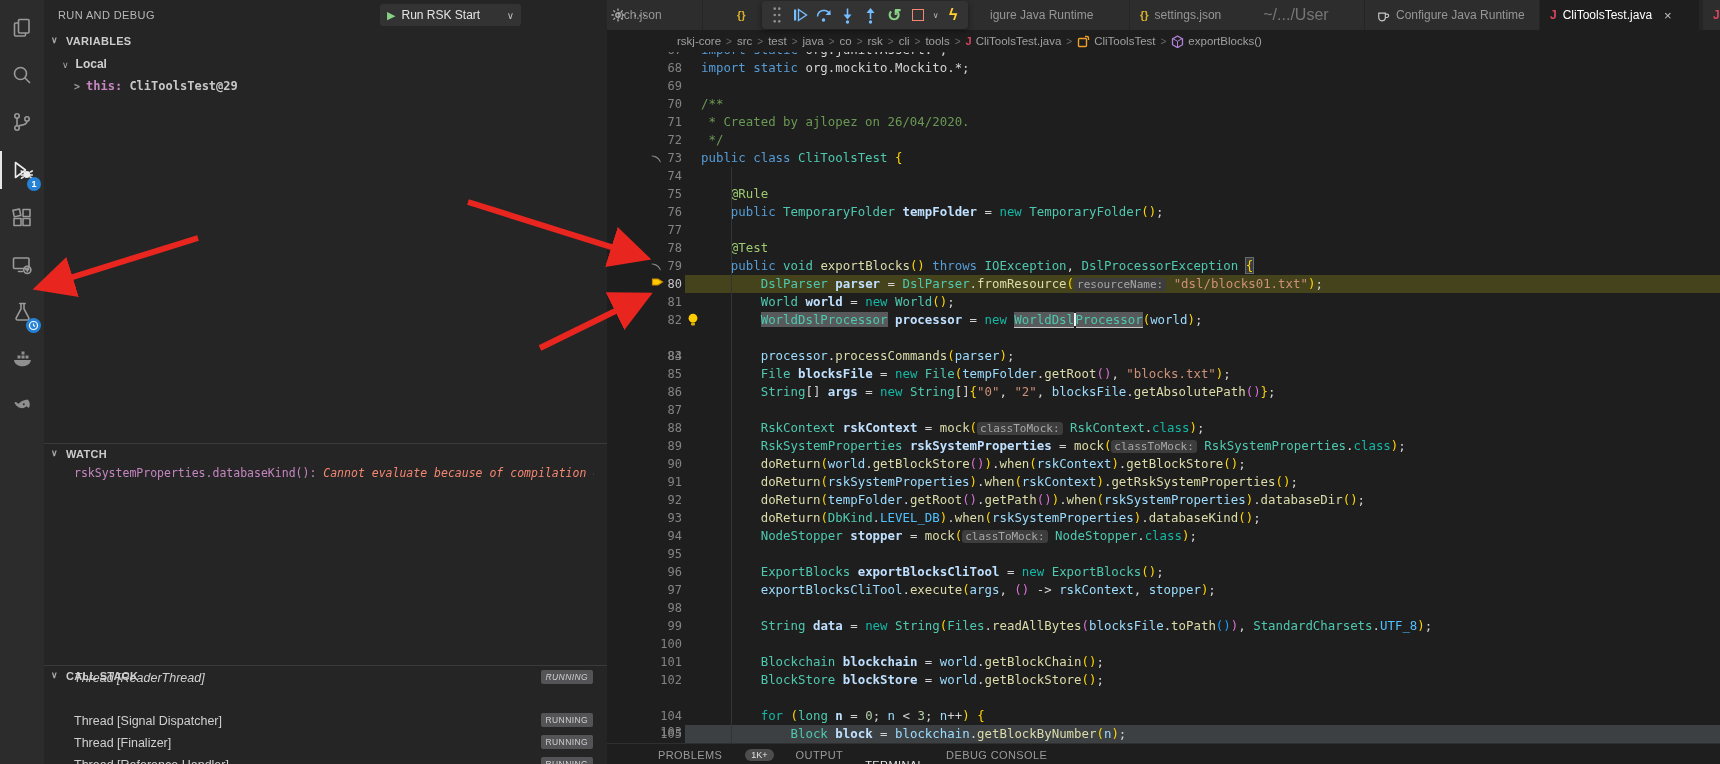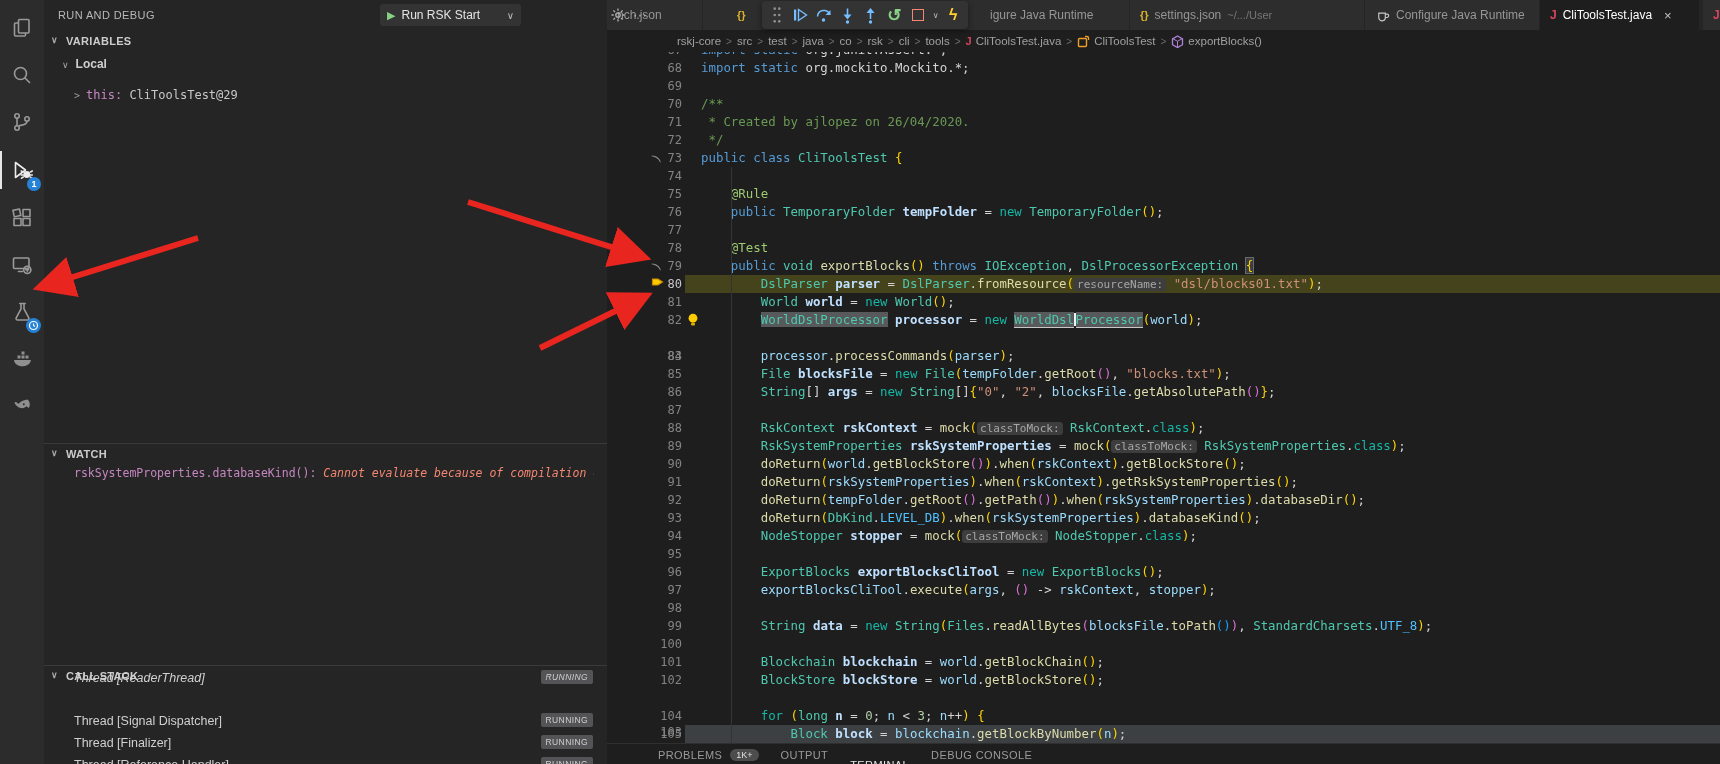--- a/index.html
+++ b/index.html
@@ -21,38 +21,38 @@
   #run-btn .play{color:#89d185;font-size:11px;}
   #run-btn .lbl{font-size:12px;color:#e4e4e4;flex:1;}
   #run-btn .chev{color:#bbb;font-size:10px;}
   .sec-header{position:absolute;left:0;width:100%;height:22px;font-size:11px;font-weight:bold;color:#cccccc;cursor:pointer;}
   .sec-header .twist{position:absolute;left:7px;top:4px;font-size:9px;color:#aaa;}
   .sec-header .sec-lbl{position:absolute;left:22px;top:4px;letter-spacing:.3px;}
   .sash{position:absolute;left:0;width:563px;height:1px;background:#3a3a3a;}
   .mono{font-family:"DejaVu Sans Mono",monospace;}
   #var-local{position:absolute;left:18px;top:57px;height:22px;font-size:12px;font-weight:bold;color:#cfcfcf;cursor:pointer;}
   #var-local .twist{font-size:9px;font-weight:normal;color:#aaa;margin-right:7px;}
-  #var-this{position:absolute;left:30px;top:88px;height:22px;font-size:12px;cursor:pointer;}
+  #var-this{position:absolute;left:30px;top:79px;height:22px;font-size:12px;cursor:pointer;font-weight:bold;}
   #var-this .twist{color:#9a9a9a;font-size:10px;margin-right:6px;}
   #var-this .vname{color:#c586c0;}
   #var-this .vval{color:#c8c8c8;}
   #watch-item{position:absolute;left:30px;top:466px;height:22px;font-size:11.5px;white-space:nowrap;overflow:hidden;width:520px;cursor:pointer;}
   #watch-item .wexpr{color:#c586c0;}
   #watch-item .werr{color:#f48771;font-style:italic;}
   .thread-row{position:absolute;left:0;width:563px;height:22px;cursor:pointer;}
   .thread-row .tname{position:absolute;left:30px;top:4px;font-size:12.5px;color:#d0d0d0;}
   .thread-badge{position:absolute;right:14px;top:3px;background:#545456;color:#cfcfcf;font-size:8.5px;
     padding:2px 5px;border-radius:2px;letter-spacing:.4px;}
   
   #tab-bar{position:absolute;left:607px;top:0;width:1113px;height:30px;background:#252526;z-index:9;}
   .tab{position:absolute;top:0;height:30px;background:#2d2d2d;border-right:1px solid #252526;cursor:pointer;
     display:flex;align-items:center;gap:6px;padding:0 10px;box-sizing:border-box;font-size:12px;color:#969696;white-space:nowrap;overflow:hidden;}
   .tab.active{background:#1e1e1e;color:#ffffff;}
   .tab .ticon{font-weight:bold;}
-  .tab .tdetail{color:#767676;font-size:11px;}
+  .tab .tdetail{color:#767676;font-size:16px;margin-left:36px;}
   .tab .tclose{margin-left:6px;color:#c5c5c5;font-size:13px;}
   .tab-strip-icon{position:absolute;top:0;height:30px;display:flex;align-items:center;color:#b0b0b0;cursor:pointer;z-index:10;}
   #debug-toolbar{position:absolute;left:762px;top:1px;width:206px;height:28px;background:#333334;z-index:12;
     border-radius:4px;box-shadow:0 2px 6px rgba(0,0,0,.45);display:flex;align-items:center;padding:0 4px;gap:2px;box-sizing:border-box;}
   .dbg-btn{width:22px;height:24px;display:flex;align-items:center;justify-content:center;cursor:pointer;border-radius:3px;}
   #breadcrumb-bar{position:absolute;left:607px;top:30px;width:1113px;height:22px;background:#1e1e1e;z-index:6;
     display:flex;align-items:center;padding-left:70px;gap:5px;font-size:11.5px;color:#a0a0a0;white-space:nowrap;}
   .bc-item{cursor:pointer;display:flex;align-items:center;gap:4px;}
   .bc-sep{color:#6a6a6a;font-size:10px;}
   
@@ -73,21 +73,21 @@
   .tk-cst{color:#4fc1ff}
   .tk-hint{background:#3d3d3d;color:#a6a6a6;border-radius:3px;padding:0 3px;font-size:11px;}
   .tk-brk{color:#ffd602;background:#3a3d41;outline:1px solid #6a6a6a;}
   .tk-hlt{color:#4ec9b0;background:#58595b;}
   .tk-lnk{color:#4ec9b0;background:#58595b;border-bottom:1px solid #c8c8c8;}
   .caret{display:inline-block;width:1.5px;height:13px;background:#f0f0f0;vertical-align:-2px;}
   #indent-guide{position:absolute;width:1px;background:#343434;z-index:2;}
   
   #panel-bar{position:absolute;left:607px;top:743px;width:1113px;height:21px;background:#1e1e1e;border-top:1px solid #2f2f2f;z-index:6;
     display:flex;align-items:center;padding-left:51px;gap:22px;font-size:11px;color:#9a9a9a;letter-spacing:.4px;}
-  .pitem{cursor:pointer;display:flex;align-items:center;gap:8px;}
+  .pitem{cursor:pointer;display:flex;align-items:center;gap:23px;}
   .pitem.active{color:#e7e7e7;margin-top:20px;}
   .pbadge{background:#4d4d4d;color:#e0e0e0;font-size:9px;padding:1px 6px;border-radius:8px;letter-spacing:0;}
   
   #arrows{position:absolute;left:0;top:0;width:1720px;height:764px;z-index:40;pointer-events:none;}
 </style>
 </head>
 <body>
 
 <div id="stage">
   <div id="code-area">

